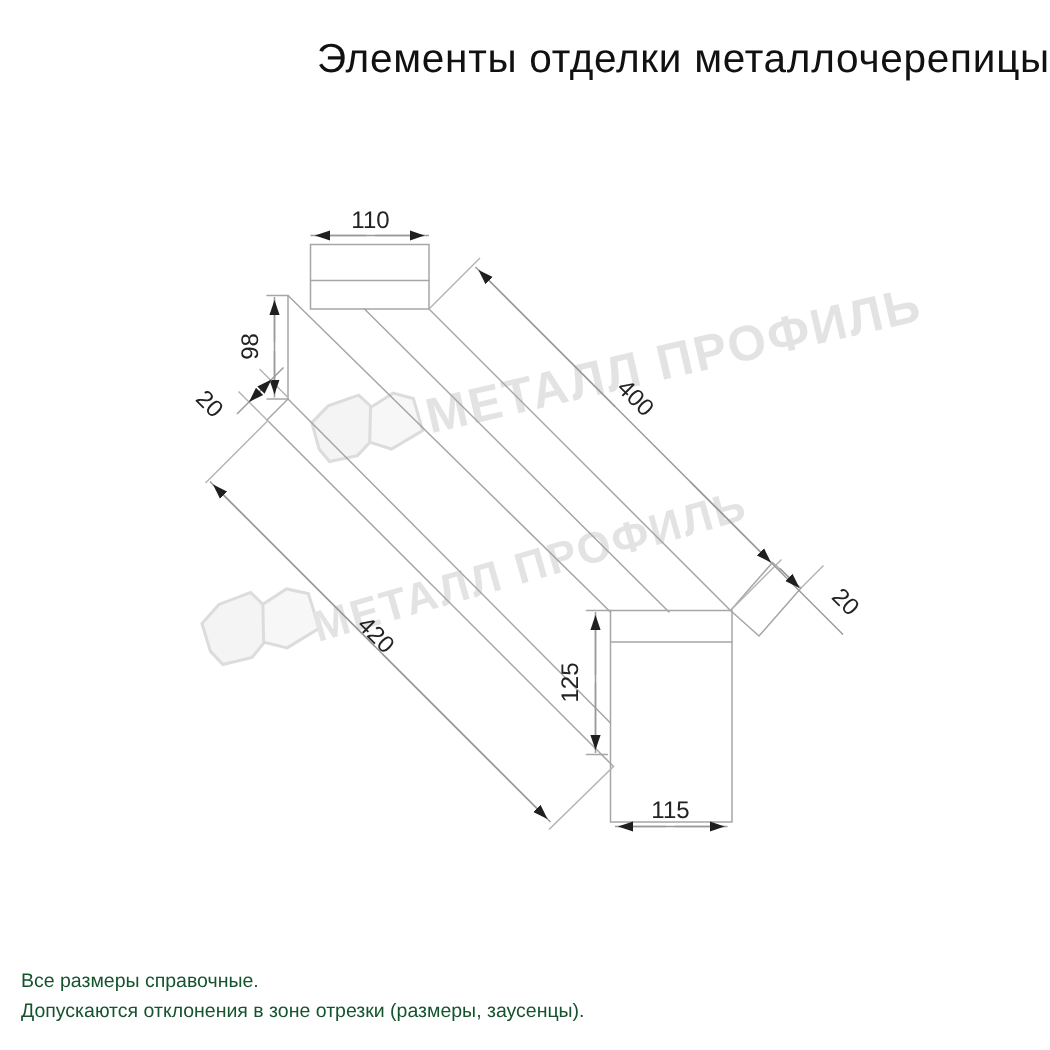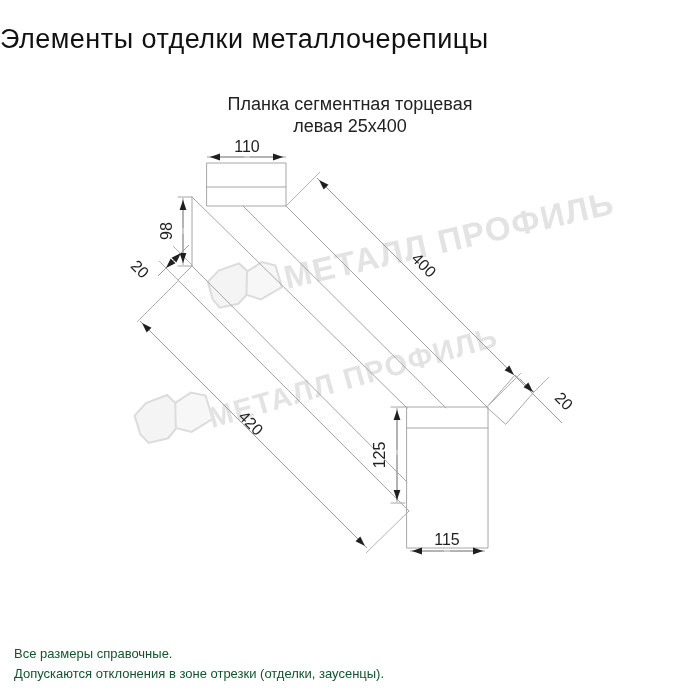--- a/index.html
+++ b/index.html
@@ -1,21 +1,21 @@
 <!DOCTYPE html>
 <html><head>
 <meta charset="utf-8">
 <style>
   html,body{margin:0;padding:0;background:#ffffff;}
   .page{
     position:relative;width:700px;height:700px;background:#fff;overflow:hidden;
     font-family:"Liberation Sans", sans-serif;color:#1a1a1a;
   }
   .title{
-    position:absolute;top:24px;left:0;width:700px;text-align:left;
+    position:absolute;top:24px;left:0;width:700px;text-align:right;
     font-size:27px;font-weight:400;letter-spacing:0.5px;color:#111;
   }
   .subtitle{
     position:absolute;top:93px;left:0;width:700px;text-align:center;
     font-size:18px;line-height:22px;color:#222;
   }
   .drawing{position:absolute;left:0;top:0;width:700px;height:700px;}
   .footer{
     position:absolute;left:14px;top:644px;font-size:13px;line-height:20px;color:#14532d;
   }
@@ -23,24 +23,20 @@
   .dimtxt{font-size:16px;fill:#222;}
   .wmtxt{font-weight:bold;fill:#e3e3e3;letter-spacing:1.5px;}
 </style>
 </head>
 <body>
 
 <div class="page">
 
   <div class="title">Элементы отделки металлочерепицы</div>
 
-  <div class="subtitle">
-    <div>Планка сегментная торцевая</div>
-    <div>левая 25х400</div>
-  </div>
 
   <svg class="drawing" viewBox="0 0 700 700" xmlns="http://www.w3.org/2000/svg">
     <defs>
       <marker id="ah" orient="auto" markerWidth="11" markerHeight="8" refX="10" refY="4">
         <path d="M10,4 L0,0.6 L0,7.4 Z" fill="#1f1f1f"></path>
       </marker>
     </defs>
 
     <g>
       <g transform="translate(205,264) rotate(-6)" stroke="#dcdcdc" stroke-width="2" fill="#f4f4f4">
@@ -130,16 +126,16 @@
       <text class="dimtxt" transform="translate(420,269) rotate(45)">400</text>
       <text class="dimtxt" transform="translate(560,405) rotate(45)">20</text>
       <text class="dimtxt" transform="translate(247,427) rotate(45)">420</text>
       <text class="dimtxt" transform="translate(385,455) rotate(-90)">125</text>
       <text class="dimtxt" x="447" y="545">115</text>
     </g>
   </svg>
 
   <div class="footer">
     <div>Все размеры справочные.</div>
-    <div>Допускаются отклонения в зоне отрезки (отделки, заусенцы).</div>
+    <div>Допускаются отклонения в зоне отрезки (размеры, заусенцы).</div>
   </div>
 
 </div>
 
 </body></html>

